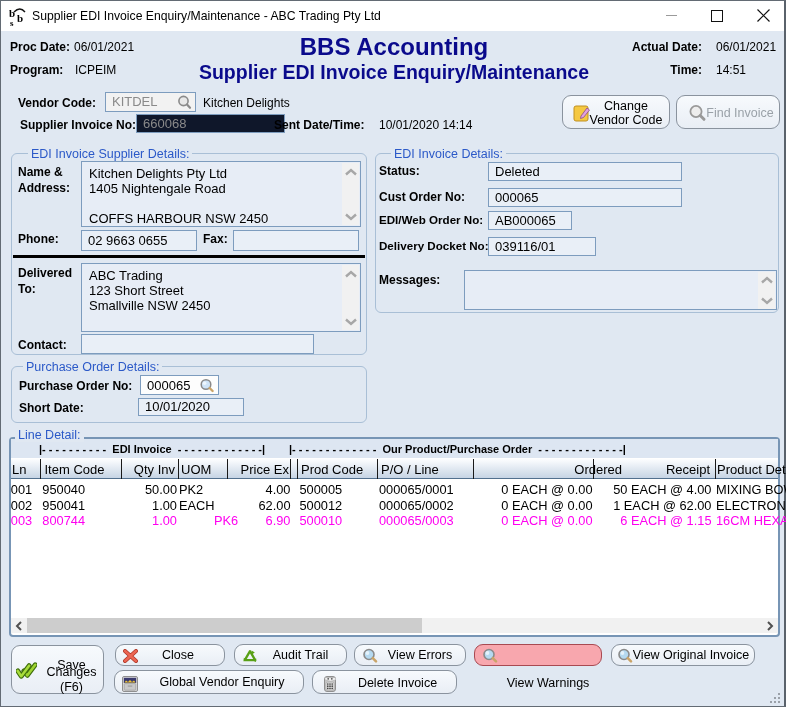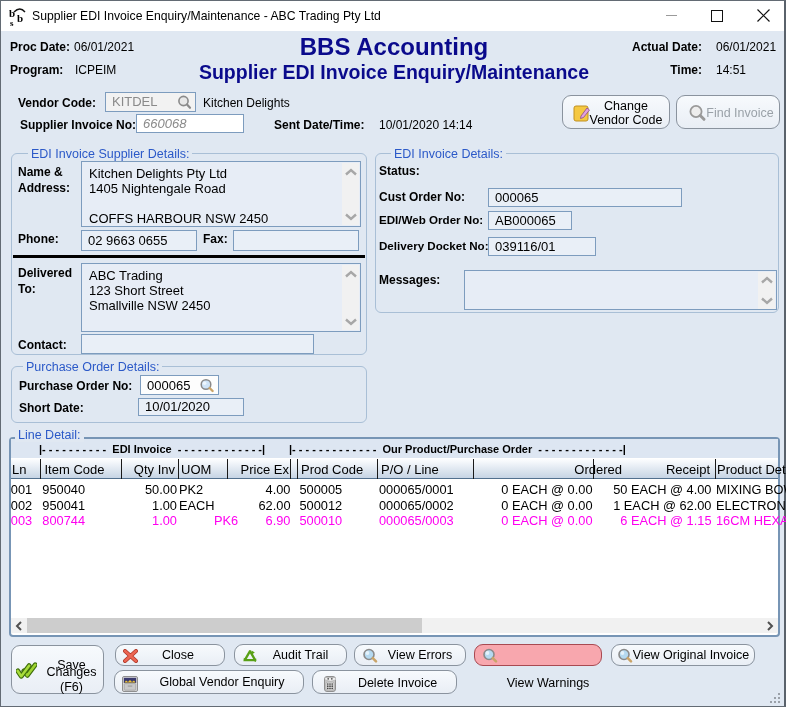--- a/index.html
+++ b/index.html
@@ -54,21 +54,21 @@
   <div class="lbl" style="left:17px;top:95px;">Vendor Code:</div>
   <div class="fld" style="left:104px;top:91px;width:91px;height:20px;background:#f2f2f2;">
     <span class="fldtxt" style="color:#8a8a8a;">KITDEL</span>
     <svg class="abs" style="right:3px;top:2px;" width="15" height="15" viewBox="0 0 15 15">
       <circle cx="6.5" cy="6" r="4.6" fill="#e8e8e8" stroke="#8a8a8a" stroke-width="1.6"></circle>
       <path d="M10 9.5 L13 12.8" stroke="#8a8a8a" stroke-width="2.2" stroke-linecap="round"></path>
     </svg>
   </div>
   <div class="val" style="left:202px;top:95px;">Kitchen Delights</div>
   <div class="lbl" style="left:19px;top:117px;">Supplier Invoice No:</div>
-  <div class="fld" style="left:135px;top:113px;width:108px;height:19px;background:#ffffff;font-style:italic;">
+  <div class="fld" style="left:135px;top:113px;width:149px;height:19px;background:#0f172a;">
       <span class="fldtxt" style="color:#8a8a8a;">660068</span>
     </div>
   <div class="lbl" style="left:273px;top:117px;">Sent Date/Time:</div>
   <div class="val" style="left:378px;top:117px;">10/01/2020 14:14</div>
 
   <div class="btn" style="left:561px;top:94px;width:108px;height:34px;">
     <svg class="abs" style="left:10px;top:8px;" width="19" height="19" viewBox="0 0 19 19">
       <rect x="1" y="2" width="14" height="15" rx="2" fill="#f5c842" stroke="#c09020" stroke-width="1"></rect>
       <path d="M8 12 L14 4 L16.5 6 L10.5 13.5 L7.5 14.5 Z" fill="#e0a0e0" stroke="#8a4a8a" stroke-width="0.8"></path>
     </svg>
@@ -119,20 +119,23 @@
     <svg class="chev" style="right:2px;bottom:5px;" viewBox="0 0 14 8">
         <path d="M2 1.5 L7 6 L12 1.5" fill="none" stroke="#a7a7a7" stroke-width="2.4"></path>
       </svg>
   </div>
   <div class="lbl" style="left:17px;top:337px;">Contact:</div>
   <div class="fld" style="left:80px;top:333px;width:233px;height:20px;"></div>
 
   <div class="grp" style="left:374px;top:152px;width:404px;height:160px;"></div>
   <div class="grplbl" style="left:390px;top:146px;">EDI Invoice Details:</div>
   <div class="lbl" style="left:378px;top:163px;">Status:</div>
+  <div class="fld" style="left:487px;top:161px;width:194px;height:19px;">
+      <span class="fldtxt">Deleted</span>
+    </div>
   <div class="lbl" style="left:378px;top:189px;">Cust Order No:</div>
   <div class="fld" style="left:487px;top:187px;width:194px;height:19px;">
       <span class="fldtxt">000065</span>
     </div>
   <div class="lbl" style="left:378px;top:212px;font-size:11.6px;">EDI/Web Order No:</div>
   <div class="fld" style="left:487px;top:210px;width:84px;height:19px;">
       <span class="fldtxt">AB000065</span>
     </div>
   <div class="lbl" style="left:378px;top:238px;font-size:11.6px;">Delivery Docket No:</div>
   <div class="fld" style="left:487px;top:236px;width:108px;height:19px;">

